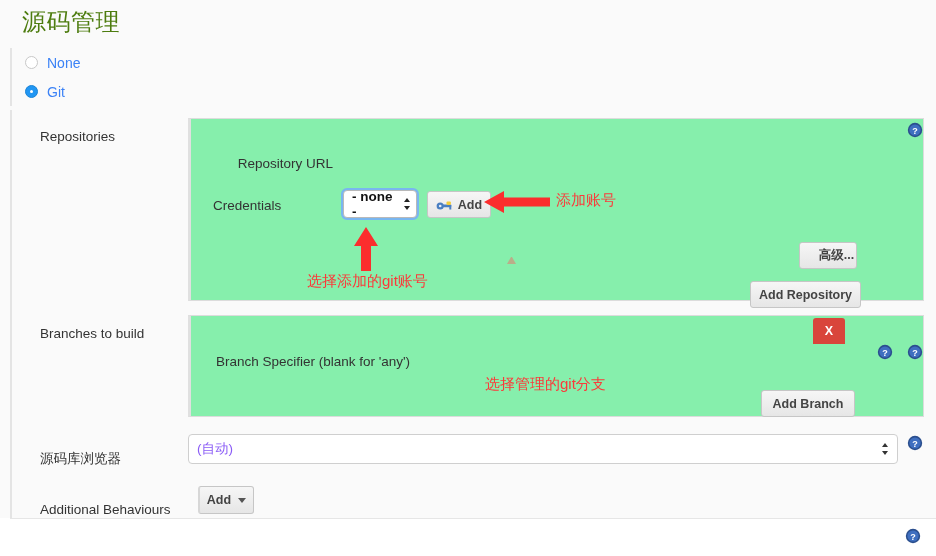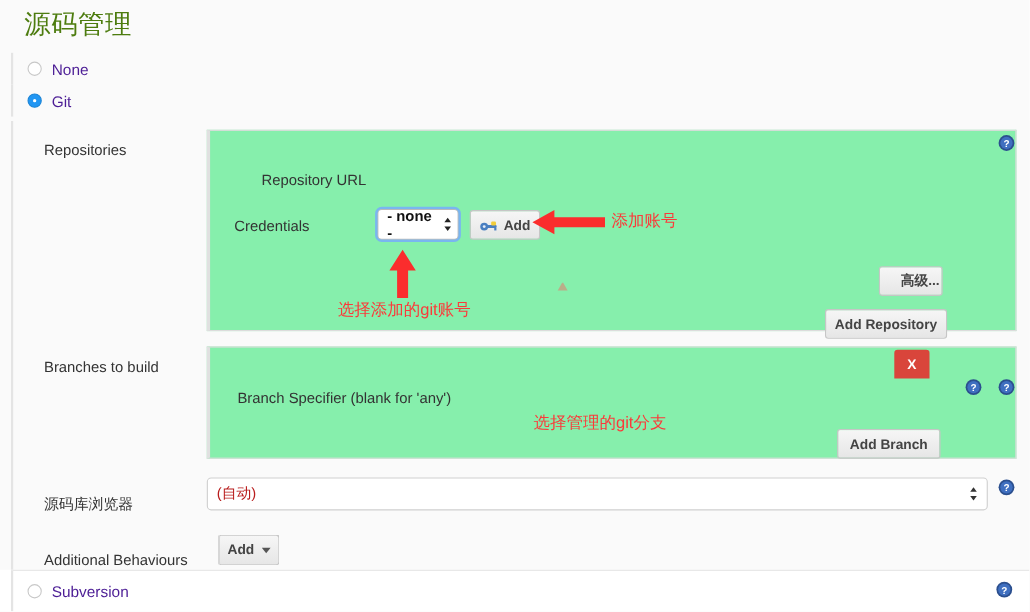--- a/index.html
+++ b/index.html
@@ -55,21 +55,21 @@
     content: "";
     position: absolute;
     left: 4px; top: 4px;
     width: 3px; height: 3px;
     border-radius: 50%;
     background: #fff;
   }
   .radio-label {
     margin-left: 9px;
     font-size: 14px;
-    color: #4c1d95;
+    color: #3b82f6;
   }
 
   
   .git-panel {
     position: absolute;
     left: 10px; top: 110px;
     width: 926px; height: 408px;
     border-left: 2px solid #e4e4e4;
     background: #fafafa;
   }
@@ -141,21 +141,21 @@
   .sel .spin::after  { bottom: 1px; border-top: 4px solid #222; }
 
   
   .sel-wide {
     position: absolute;
     height: 30px;
     border: 1px solid #cfcfcf;
     border-radius: 4px;
     background: #fff;
     font-size: 13.5px;
-    color: #b91c1c;
+    color: #8b5cf6;
     display: flex;
     align-items: center;
     padding: 0 24px 0 8px;
   }
   .sel-wide .spin {
     position: absolute;
     right: 8px; top: 50%;
     transform: translateY(-50%);
     width: 7px; height: 14px;
   }
@@ -339,24 +339,20 @@
 
     <div class="row-label" style="left:28px; top:392px;">Additional Behaviours</div>
     <div class="btn btn-add-beh" style="left:186px; top:376px; width:56px;">
       <span>Add</span>
       <span class="caret-dn"></span>
     </div>
   </div>
 
   <div class="bottom-area"></div>
   <div class="divider" style="top:518px;"></div>
-  <div style="position:absolute; left:10px; top:519px; width:926px; height:37px; border-left:2px solid #e4e4e4; display:flex; align-items:center; padding-left:13px;">
-    <span class="radio"></span>
-    <span class="radio-label">Subversion</span>
-  </div>
   <svg class="help" style="left:905px; top:528px;" viewBox="0 0 16 16">
     <circle cx="8" cy="8" r="7.2" fill="#2b4f8e"></circle>
     <circle cx="8" cy="8" r="5.6" fill="#3f6fc0"></circle>
     <text x="8" y="11.6" font-size="9" font-weight="bold" fill="#fff" text-anchor="middle" font-family="Liberation Sans, sans-serif">?</text>
   </svg>
 
   <svg class="arrow-svg" style="left:482px; top:188px;" width="70" height="28" viewBox="0 0 70 28">
     <path d="M2 14 L22 3 L22 9.5 L68 9.5 L68 18.5 L22 18.5 L22 25 Z" fill="#fb2d2d"></path>
   </svg>
   <div class="anno" style="left:556px; top:191px;">添加账号</div>

